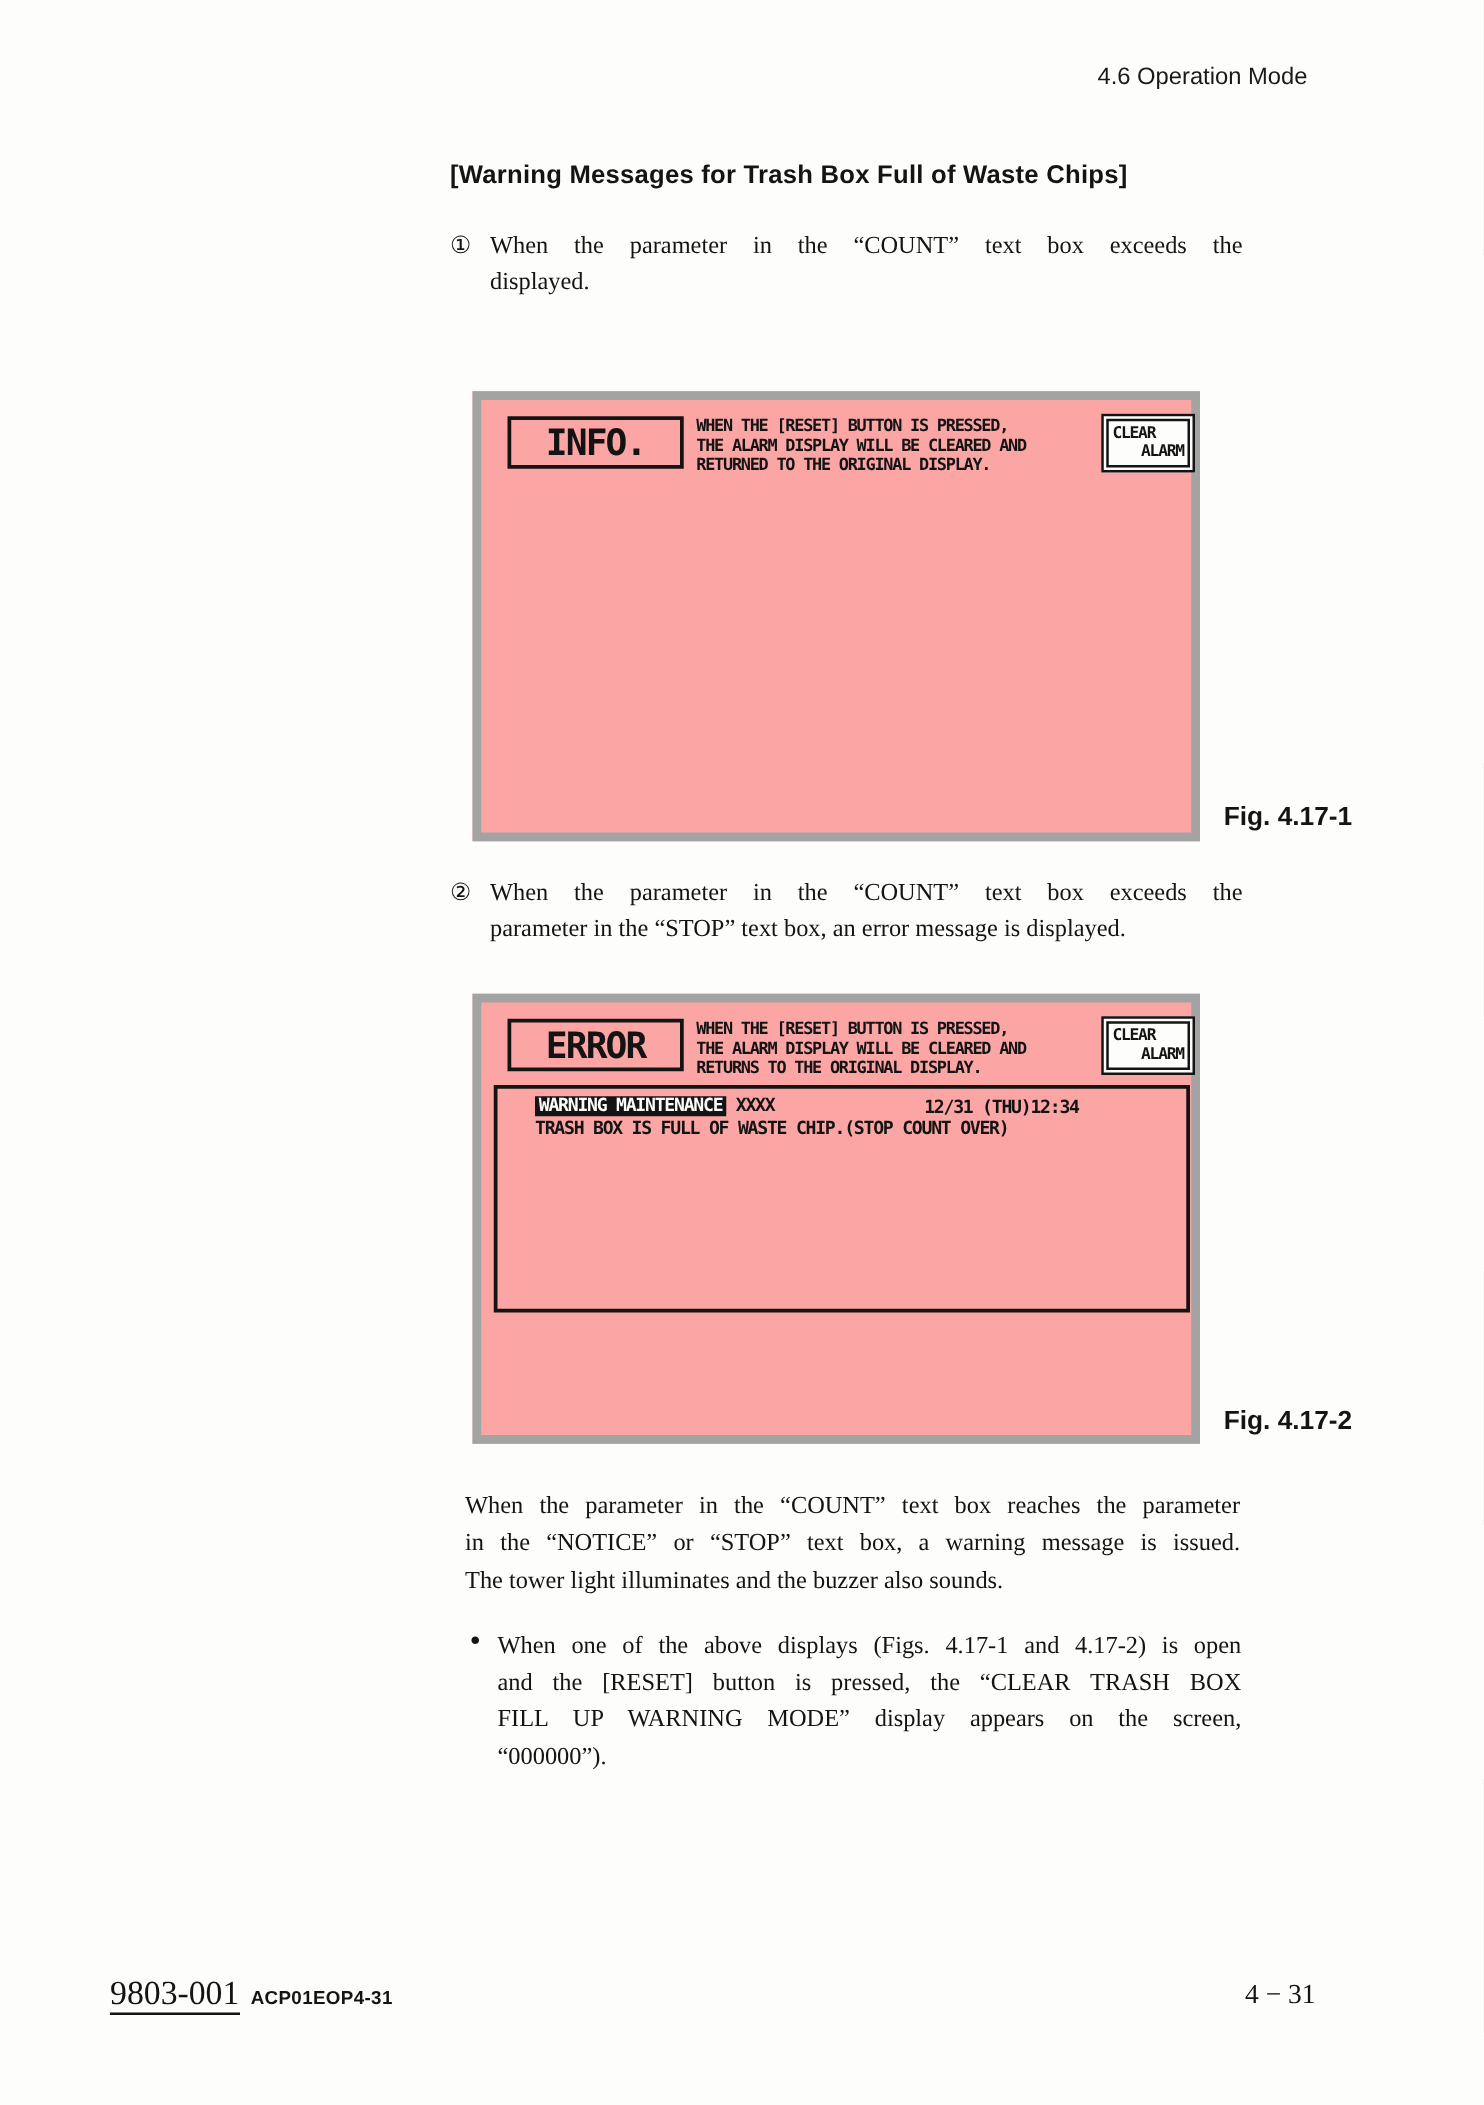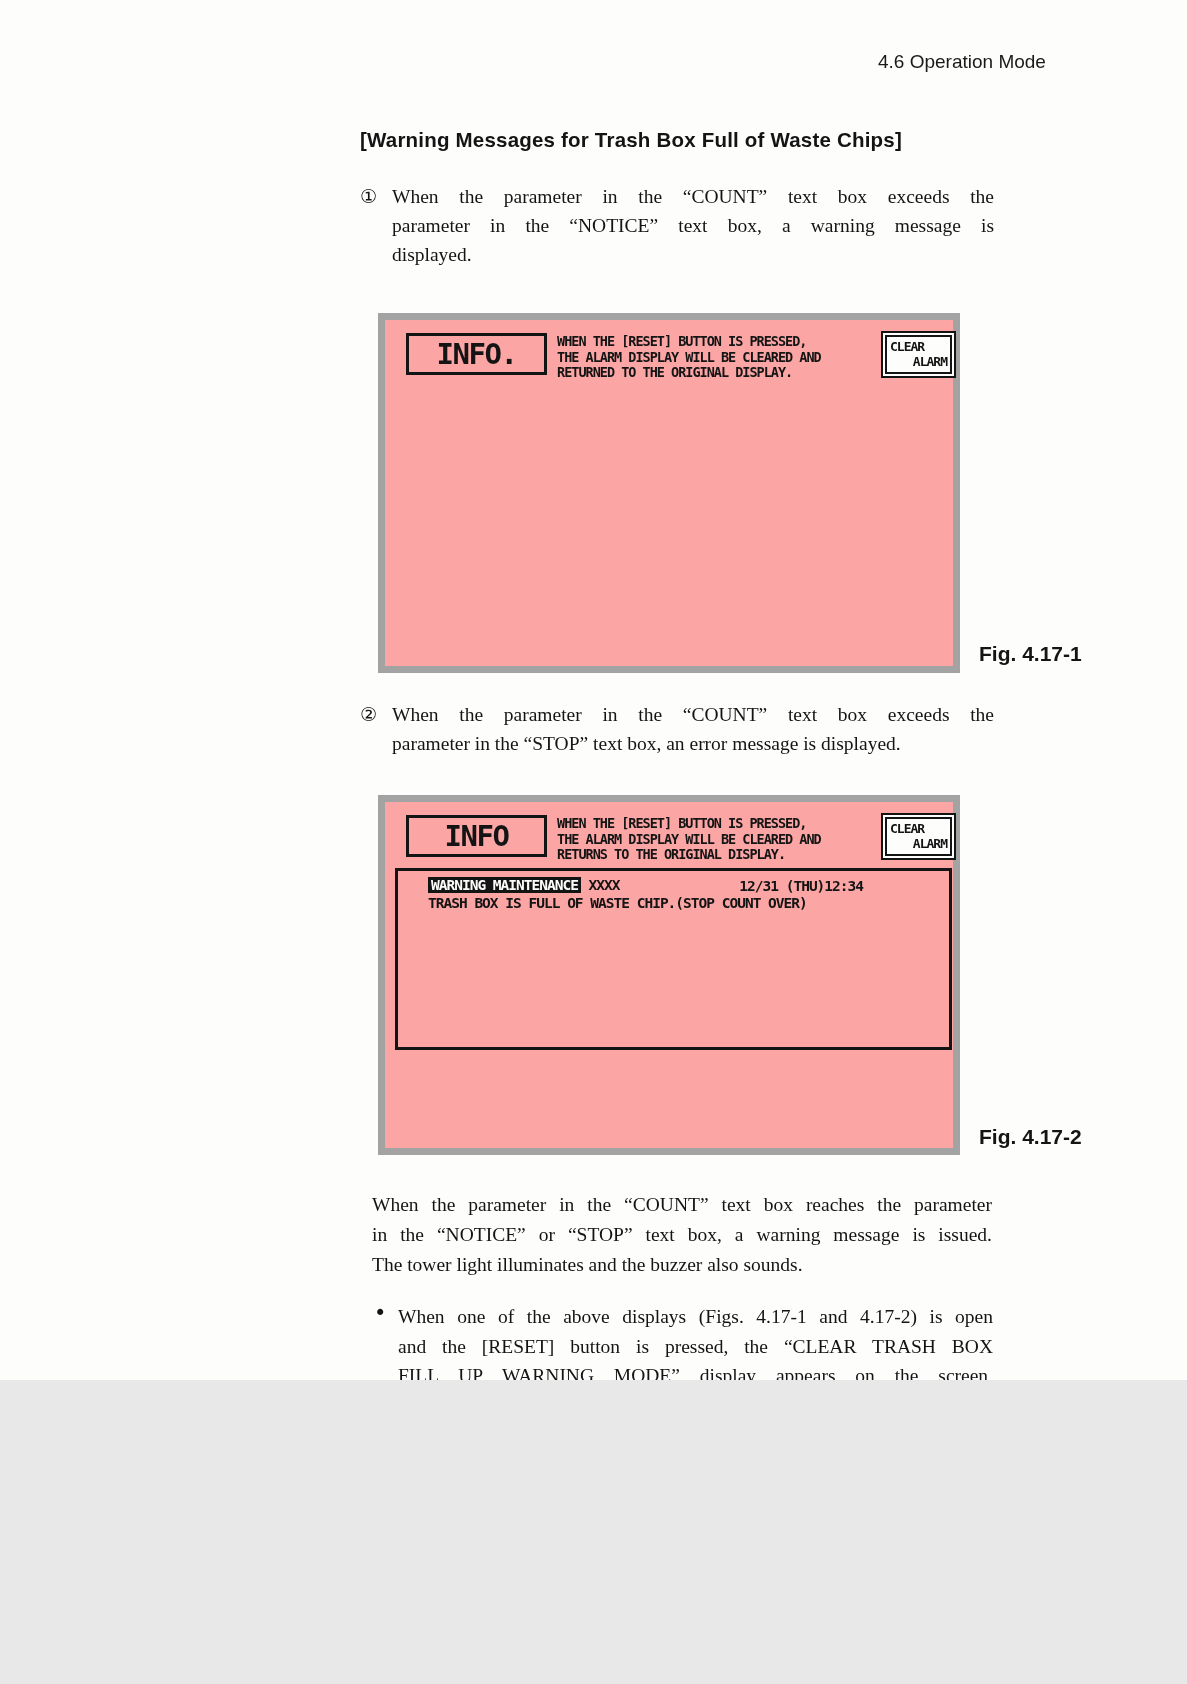--- a/index.html
+++ b/index.html
@@ -1,18 +1,18 @@
 <!DOCTYPE html>
 <html><head>
 <meta charset="utf-8">
 <style>
   * { margin:0; padding:0; box-sizing:border-box; }
   html,body { background:#e8e8e8; }
   .page {
-    position:relative; width:1187px; height:1380px; margin:0 auto;
+    position:relative; width:1187px; height:1684px; margin:0 auto;
     background:#fdfdfc; color:#141414; overflow:hidden;
     font-family:"Liberation Serif", serif;
   }
   .hdr-right {
     position:absolute; top:51px; left:878px;
     font-family:"Liberation Sans", sans-serif; font-size:19px; color:#1a1a1a;
   }
   .title {
     position:absolute; top:128px; left:360px;
     font-family:"Liberation Sans", sans-serif; font-weight:bold; font-size:20.5px;
@@ -94,21 +94,20 @@
 <div class="page">
 
   <div class="hdr-right">4.6 Operation Mode</div>
 
   <div class="title">[Warning Messages for Trash Box Full of Waste Chips]</div>
 
   <div class="item" id="item1">
     <span class="num">①</span>
     <div class="body">
         <div class="gen-line">When the parameter in the “COUNT” text box exceeds the</div>
-        <div class="gen-line">parameter in the “NOTICE” text box, a warning message is</div>
         <div class="gen-line">displayed.</div>
       </div>
   </div>
 
   <div class="fig" id="fig1">
     <div class="fig-label-box">
       <span class="fig-label dm">INFO.</span>
     </div>
     <div class="fig-header dm">
         <div class="gen-line">WHEN THE [RESET] BUTTON IS PRESSED,</div>
@@ -127,21 +126,21 @@
   <div class="item" id="item2">
     <span class="num">②</span>
     <div class="body">
         <div class="gen-line">When the parameter in the “COUNT” text box exceeds the</div>
         <div class="gen-line">parameter in the “STOP” text box, an error message is displayed.</div>
       </div>
   </div>
 
   <div class="fig" id="fig2">
     <div class="fig-label-box">
-      <span class="fig-label dm">INFO</span>
+      <span class="fig-label dm">ERROR</span>
     </div>
     <div class="fig-header dm">
         <div class="gen-line">WHEN THE [RESET] BUTTON IS PRESSED,</div>
         <div class="gen-line">THE ALARM DISPLAY WILL BE CLEARED AND</div>
         <div class="gen-line">RETURNS TO THE ORIGINAL DISPLAY.</div>
       </div>
     <div class="ca-btn">
       <div class="ca-btn-inner dm">
         <div class="ca-l1">CLEAR</div>
         <div class="ca-l2">ALARM</div>

